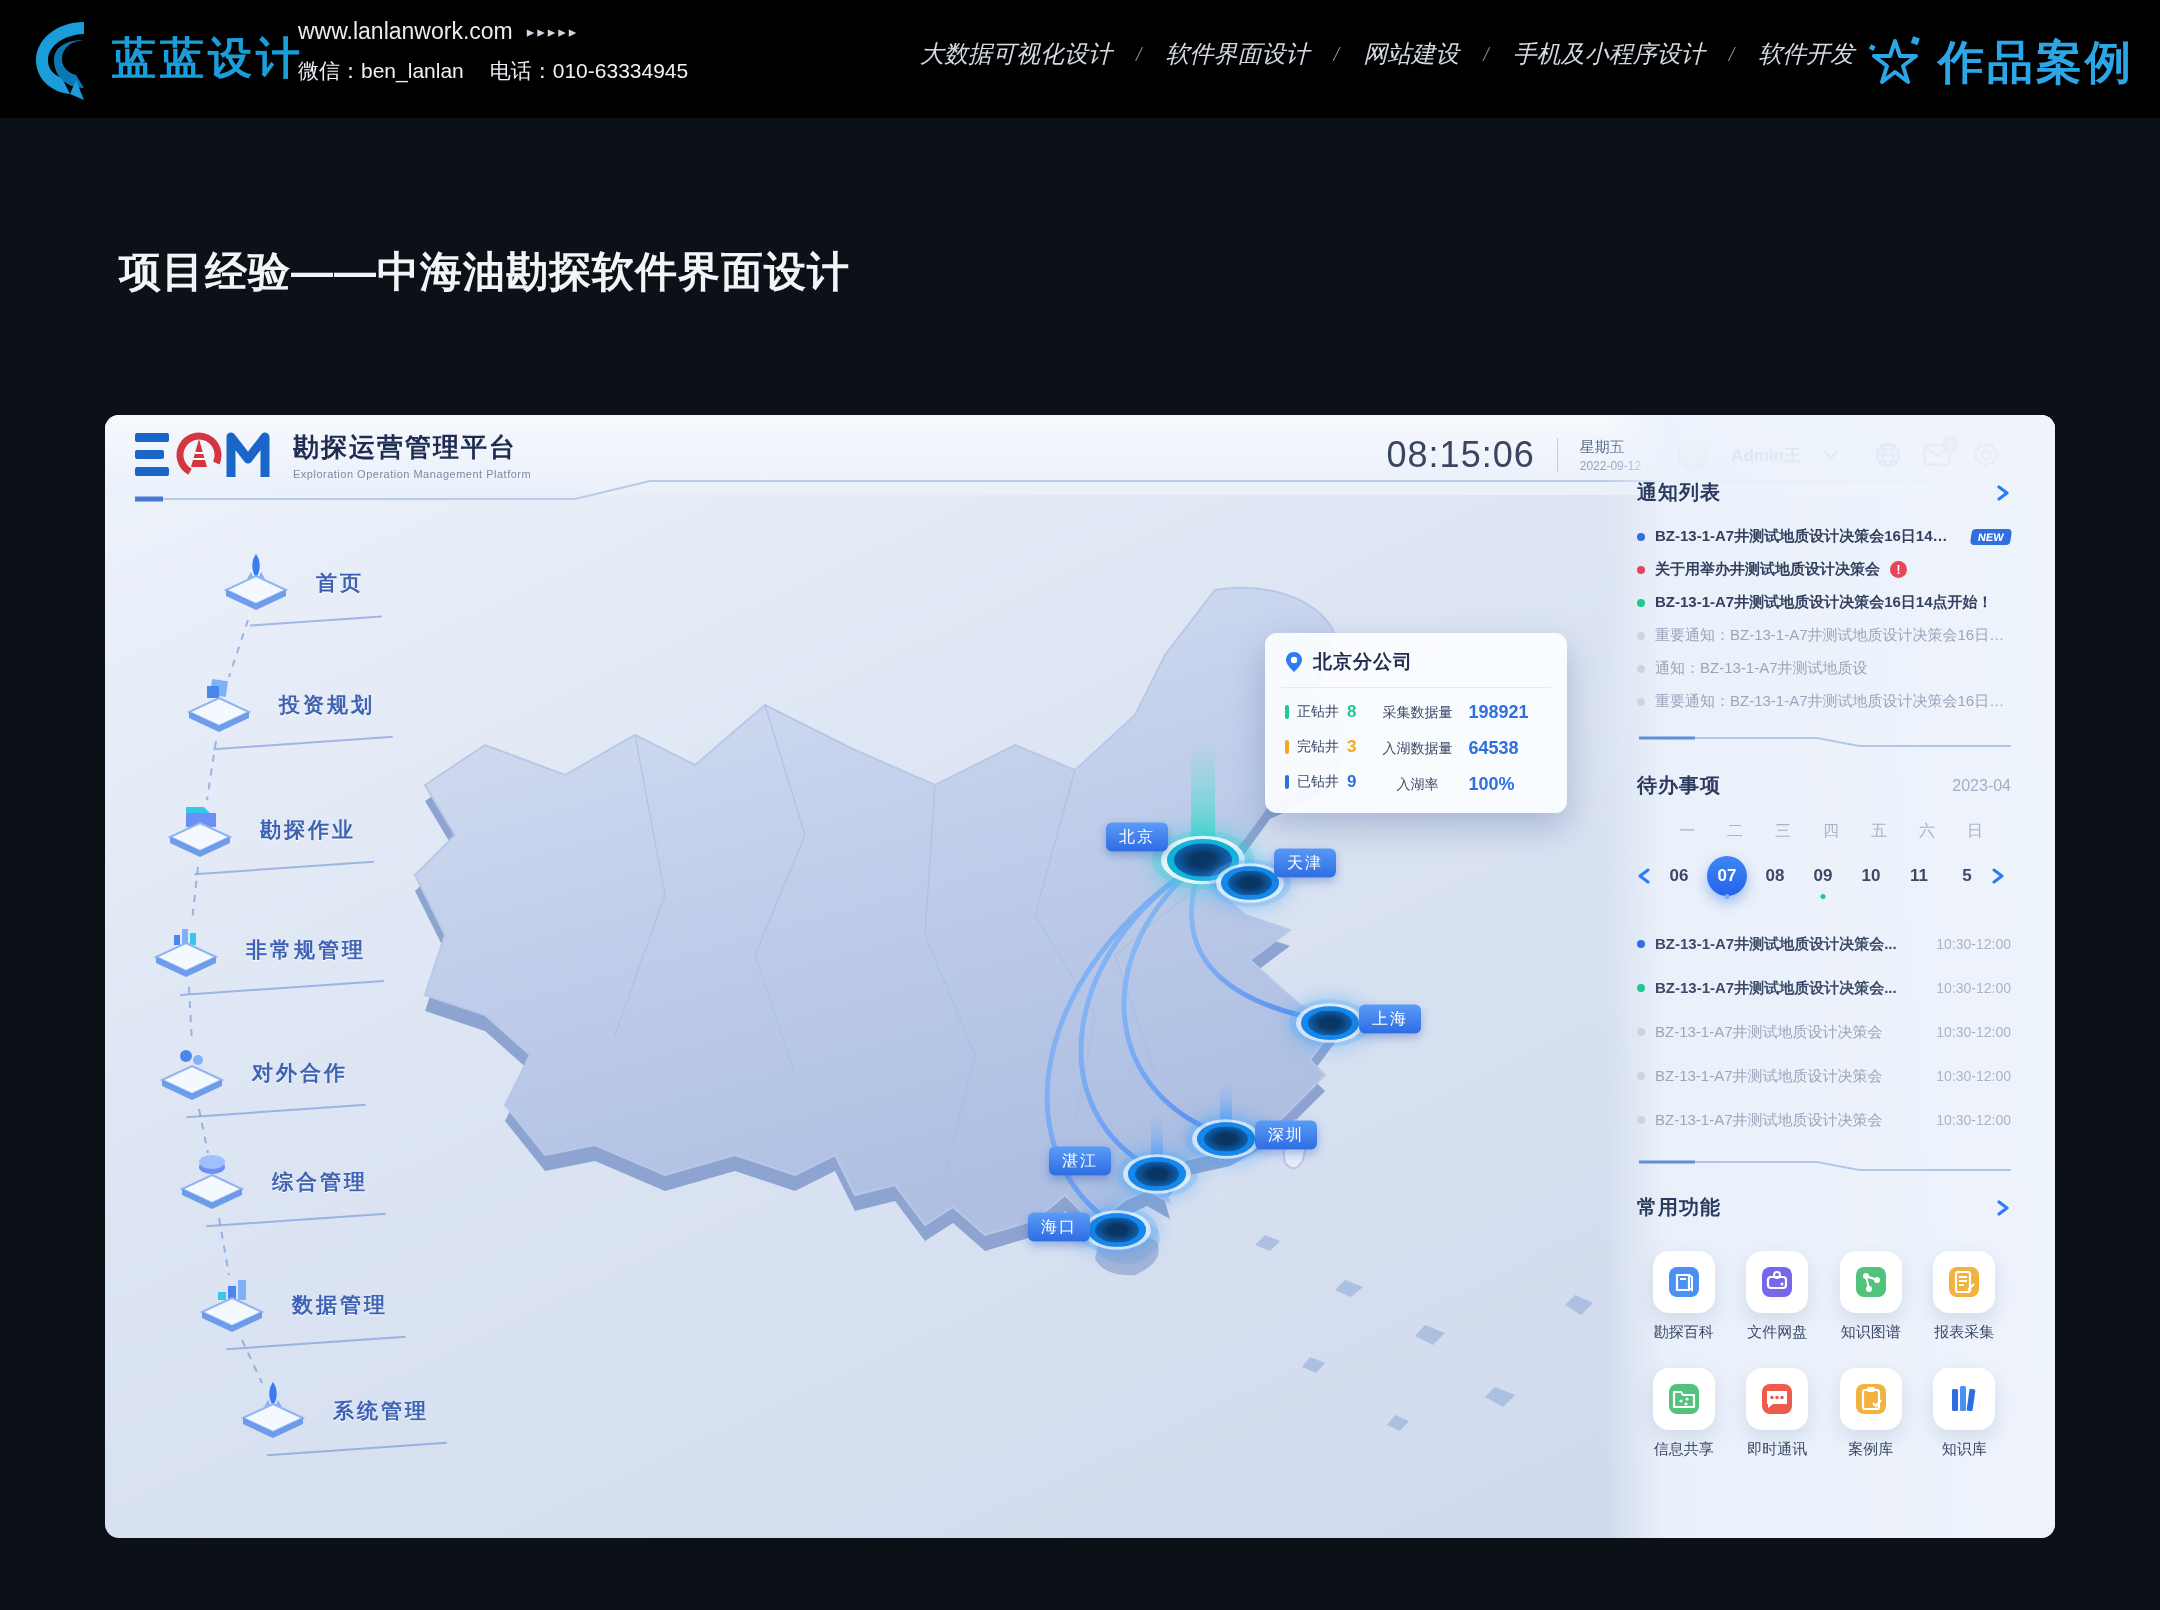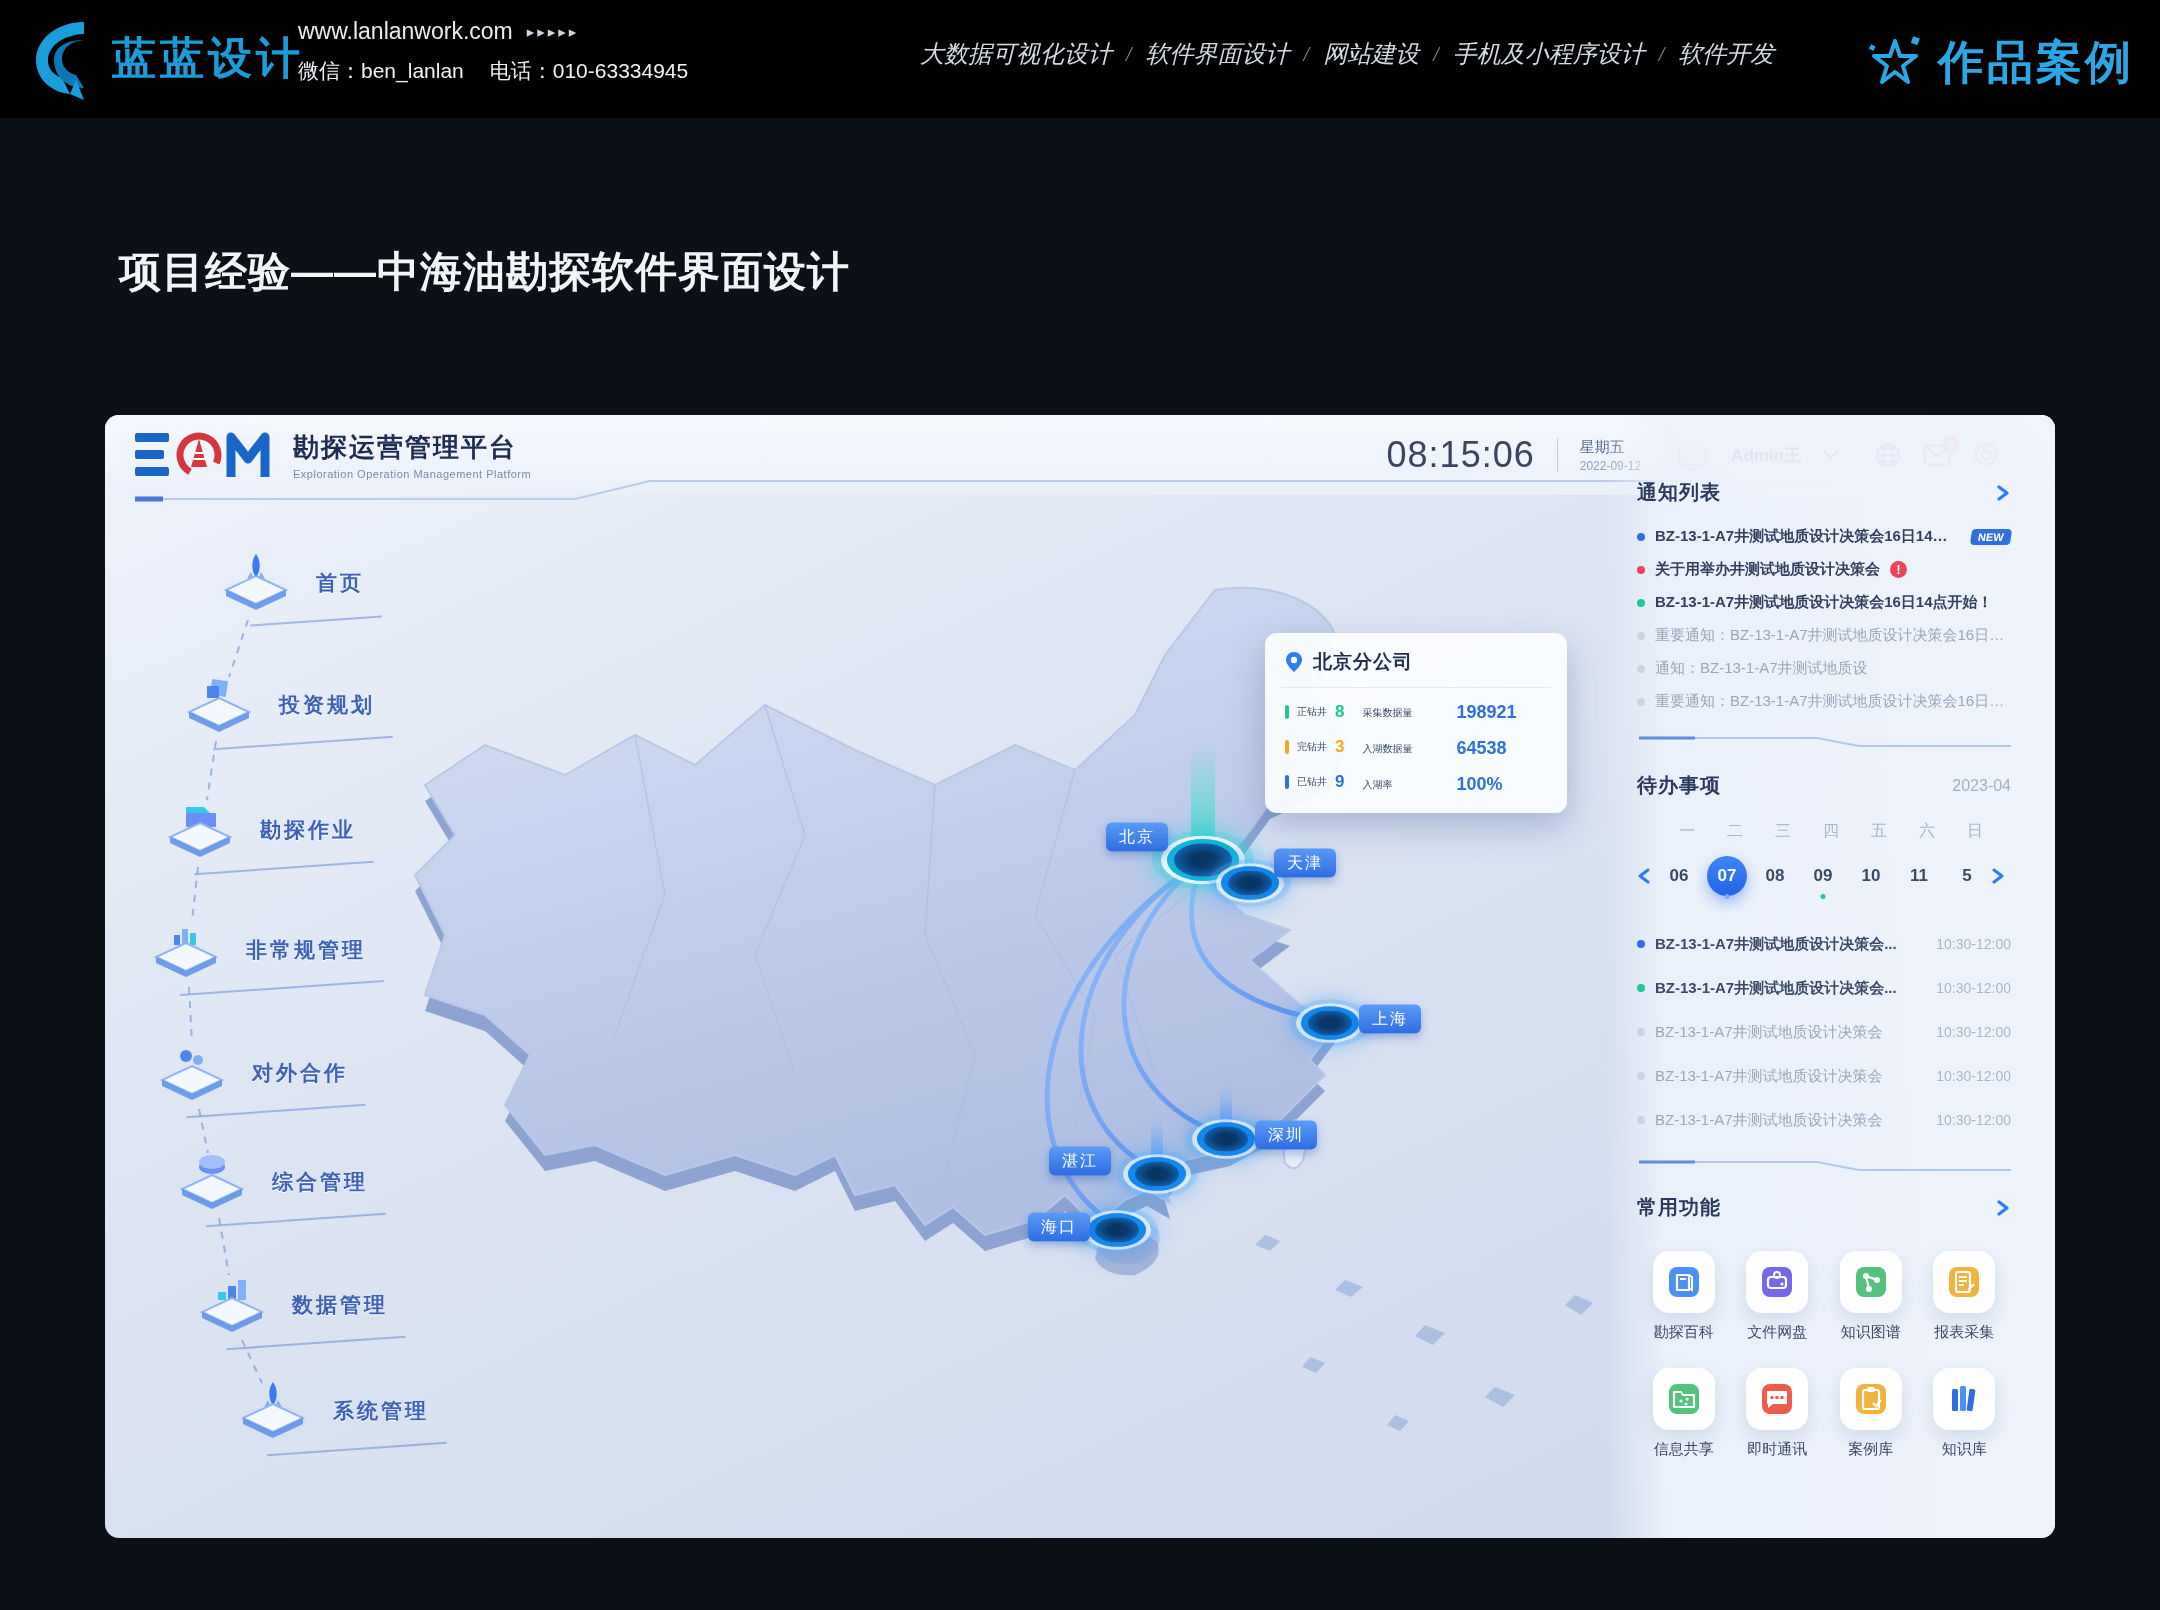--- a/index.html
+++ b/index.html
@@ -5,21 +5,21 @@
   html,body{margin:0;padding:0;background:#0c1117;width:2160px;height:1610px;overflow:hidden;
     font-family:"Liberation Sans","DejaVu Sans",sans-serif;}
   
   .site-header{position:absolute;left:0;top:0;width:2160px;height:118px;background:#000;}
   .logo-group{position:absolute;left:26px;top:14px;display:flex;align-items:center;gap:10px;}
   .logo-text{color:#1b9dd9;font-size:44px;font-weight:700;letter-spacing:4px;}
   .contact-block{position:absolute;left:298px;top:18px;color:#e8ecf2;}
   .site-url-row{font-size:23px;display:flex;align-items:center;gap:14px;}
   .arrows{font-size:15px;color:#cfd6df;letter-spacing:3px;}
   .contact-row{margin-top:12px;font-size:21px;display:flex;gap:26px;color:#eef1f6;}
-  .site-nav{position:absolute;left:920px;top:38px;width:880px;display:flex;gap:14px;align-items:center;
+  .site-nav{position:absolute;left:920px;top:38px;width:880px;display:flex;gap:24px;align-items:center;
     color:#d4dae3;font-size:24px;font-style:italic;font-family:"Liberation Serif",serif;white-space:nowrap;}
   .nav-sep{color:#8d95a2;font-size:20px;}
   .portfolio-group{position:absolute;right:26px;top:32px;display:flex;align-items:center;gap:14px;}
   .portfolio-group span{color:#2ba7e8;font-size:46px;font-weight:700;letter-spacing:3px;}
   
   .page-title{position:absolute;left:105px;top:230px;margin:14px;color:#f2f4f8;font-size:42px;font-weight:700;letter-spacing:1px;}
   
   .dashboard{position:absolute;left:105px;top:415px;width:1950px;height:1123px;border-radius:14px;overflow:hidden;
     background:linear-gradient(155deg,#eef3fb 0%,#dde5f3 38%,#cdd8ec 100%);}
   .dash-header{position:absolute;left:0;top:0;width:100%;height:80px;
@@ -54,21 +54,21 @@
   
   .popup-card{position:absolute;left:1160px;top:218px;width:302px;z-index:8;border-radius:12px;
     background:rgba(251,253,255,.95);box-shadow:0 14px 34px rgba(40,70,140,.28);}
   .popup-head{display:flex;align-items:center;gap:10px;padding:16px 20px 12px;}
   .popup-title{font-size:19px;font-weight:700;color:#22304f;letter-spacing:1px;}
   .popup-divider{height:1px;background:#e4eaf4;margin:0 16px;}
   .popup-body{display:flex;padding:14px 18px 18px 20px;gap:18px;}
   .stat-col{display:flex;flex-direction:column;gap:15px;}
   .stat-row{display:flex;align-items:center;gap:8px;white-space:nowrap;}
   .tick{width:4px;height:14px;border-radius:2px;}
-  .stat-label{font-size:10px;color:#3b4a68;}
+  .stat-label{font-size:14px;color:#3b4a68;text-align:center;}
   .stat-val{font-size:17px;font-weight:700;}
   .data-col .stat-label{width:86px;}
   .data-col .stat-val{color:#2f6fe0;font-size:18px;}
   .v-green{color:#1fc88e}.v-orange{color:#f5a623}.v-blue{color:#2f6fe0}
   .t-green{background:#1fc88e}.t-orange{background:#f5a623}.t-blue{background:#2f6fe0}
   
   .right-panel{position:absolute;right:0;top:0;width:450px;height:1123px;z-index:7;
     padding:64px 44px 0 32px;box-sizing:border-box;
     background:linear-gradient(90deg,rgba(233,240,250,0) 0,rgba(236,242,251,.93) 60px,rgba(239,244,252,.96));}
   .sec-head{display:flex;align-items:center;justify-content:space-between;}

